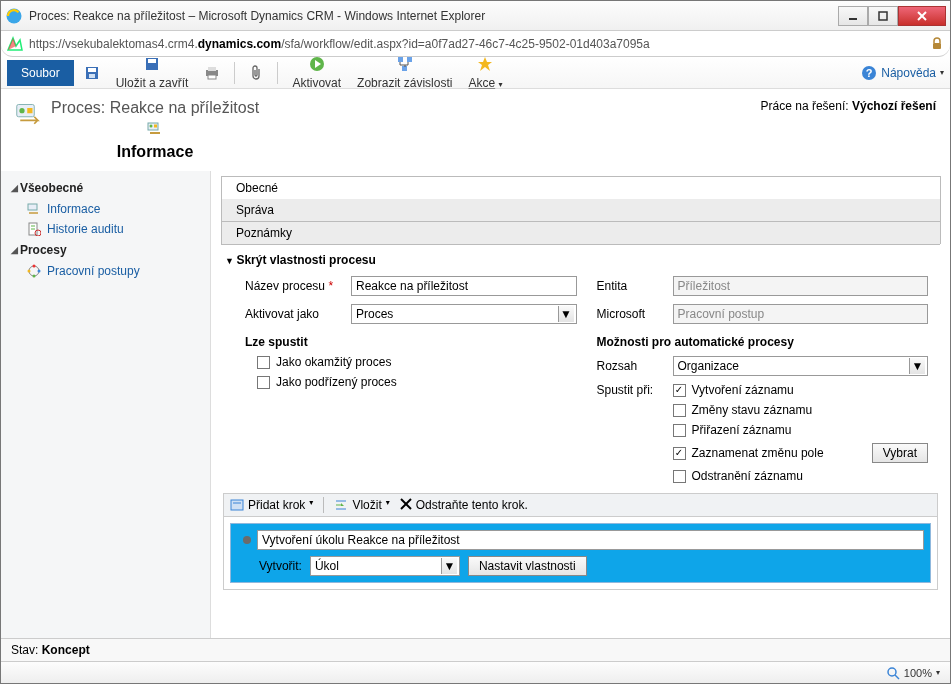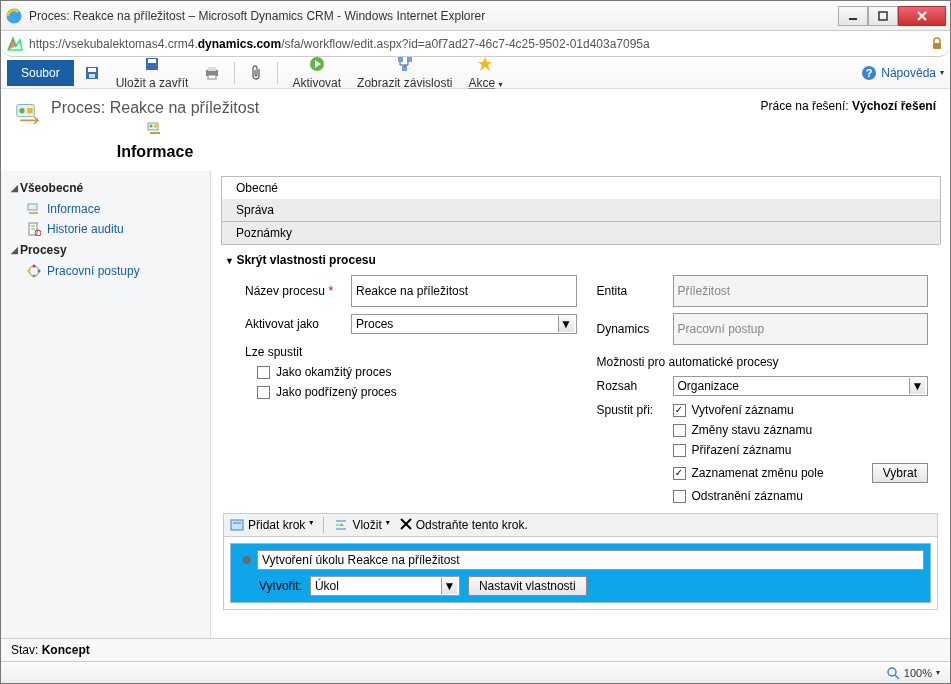--- a/index.html
+++ b/index.html
@@ -52,25 +52,25 @@
   .tab.active { background:#fff; position:relative; top:1px; }
   
   .section-title { padding:8px 4px; font-weight:bold; font-size:12px; cursor:pointer; }
   .section-title::before { content:"▼ "; font-size:9px; }
   
   .formgrid { display:flex; gap:20px; padding:0 12px 10px 24px; }
   .col { flex:1; display:flex; flex-direction:column; gap:6px; }
   .row { display:flex; align-items:center; gap:6px; min-height:22px; }
   .lbl { width:100px; font-size:12px; }
   .req { color:#c00; }
-  .inp { flex:1; border:1px solid #999; height:32px; padding:1px 4px; font-size:12px; background:#fff; }
+  .inp { flex:1; border:1px solid #999; height:20px; padding:1px 4px; font-size:12px; background:#fff; }
   .inp[disabled] { background:#f4f4f4; color:#888; }
   .sel { flex:1; border:1px solid #999; height:20px; background:#fff; display:flex; align-items:center; justify-content:space-between; padding:0 2px 0 4px; font-size:12px; cursor:pointer;}
   .sel .car { width:16px; height:16px; border-left:1px solid #999; display:flex; align-items:center; justify-content:center; background:linear-gradient(#fafafa,#e4e4e4); }
-  .subhdr { font-weight:normal; font-size:12px; margin-top:4px; }
+  .subhdr { font-weight:bold; font-size:12px; margin-top:4px; }
   .chk { display:flex; align-items:center; gap:6px; font-size:12px; }
   .chkbox { width:13px; height:13px; border:1px solid #777; background:#fff; display:flex; align-items:center; justify-content:center; font-size:10px; cursor:pointer;}
   .chkbox.checked::after { content:"✓"; color:#000; line-height:1; }
   .btn { border:1px solid #888; background:linear-gradient(#fafafa,#e5e5e5); padding:2px 10px; font-size:12px; cursor:pointer; }
   
   
   .stepbar { border:1px solid #ccc; border-bottom:none; background:#f0f2f4; display:flex; align-items:center; padding:3px 6px; gap:10px; font-size:12px; }
   .stepbtn { display:flex; align-items:flex-start; gap:4px; cursor:pointer; }
   .steparea { border:1px solid #ccc; background:#fff; padding:6px; }
   .steprow { background:#0ea5e9; border:1px solid #8fb8dd; padding:6px; }
@@ -285,21 +285,21 @@
             <span>Jako podřízený proces</span>
           </div>
         </div>
 
         <div class="col">
           <div class="row">
             <div class="lbl" style="width:70px">Entita</div>
             <input class="inp" disabled="" value="Příležitost" style="">
           </div>
           <div class="row">
-            <div class="lbl" style="width:70px">Dynamics</div>
+            <div class="lbl" style="width:70px">Microsoft</div>
             <input class="inp" disabled="" value="Pracovní postup" style="">
           </div>
           <div class="subhdr">Možnosti pro automatické procesy</div>
           <div class="row">
             <div class="lbl" style="width:70px">Rozsah</div>
             <div class="sel">
               <span>Organizace</span>
               <span class="car">▼</span>
             </div>
           </div>

